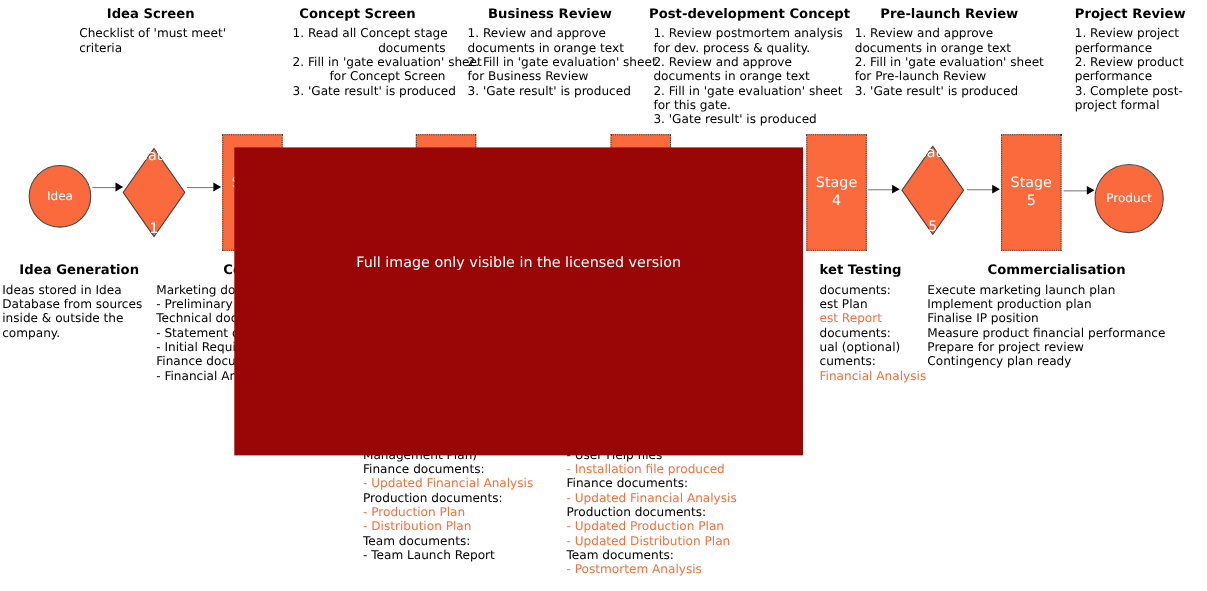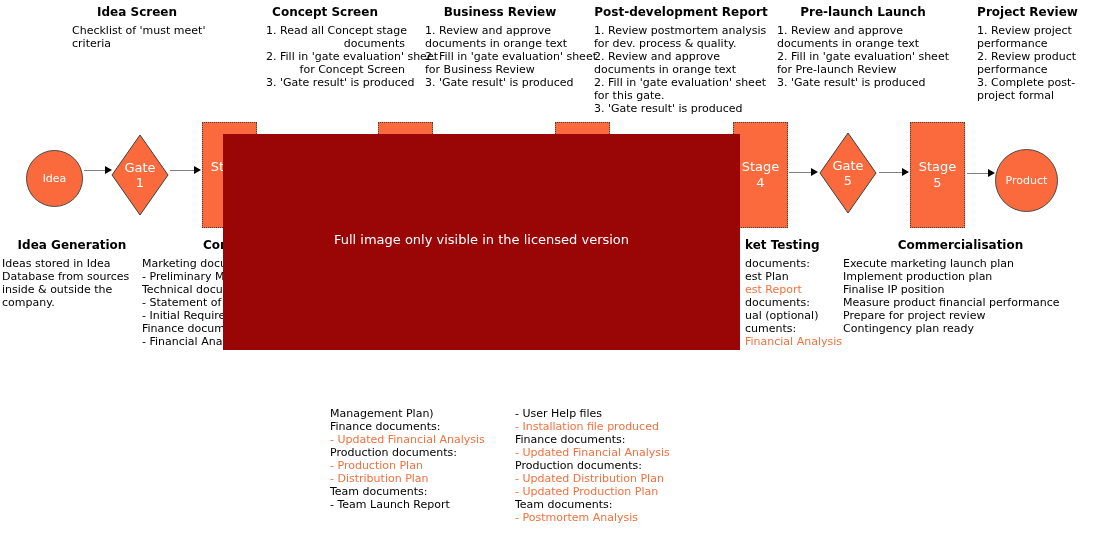--- a/index.html
+++ b/index.html
@@ -14,27 +14,27 @@
   .botcol{position:absolute;}
   
   .circle{position:absolute;border-radius:50%;background:var(--orange);border:1px solid #4a4a4a;
           color:#fff;display:flex;align-items:center;justify-content:center;font-size:11px;}
   .stage{position:absolute;top:122px;width:53px;height:104px;background:var(--orange);
          border:1px dotted #3f3f3f;color:#fff;display:flex;flex-direction:column;
          align-items:center;justify-content:center;font-size:13px;line-height:16px;}
   .diamond{position:absolute;}
   .diamond svg polygon{fill:var(--orange);stroke:#3f3f3f;stroke-width:1;}
   .dlabel{position:absolute;inset:0;display:flex;flex-direction:column;align-items:center;
-          justify-content:center;color:#fff;font-size:13px;line-height:15px;}
+          justify-content:space-between;color:#fff;font-size:13px;line-height:15px;}
   .arrow{position:absolute;height:9px;}
   .arrow .shaft{position:absolute;left:0;right:6px;top:4px;height:1px;background:#7f7f7f;}
   .arrow .head{position:absolute;right:0;top:0;width:0;height:0;border-left:7px solid #000;
                border-top:4.5px solid transparent;border-bottom:4.5px solid transparent;}
   
-  .overlay{position:absolute;left:223px;top:134px;width:517px;height:216px;
+  .overlay{position:absolute;left:213px;top:134px;width:517px;height:280px;
            background:var(--overlay-bg);z-index:10;}
   .overlay .msg{padding-top:99px;text-align:center;color:#fff;font-size:13px;line-height:14px;}
 </style>
 </head>
 <body>
 
 <div class="canvas">
 
   <div class="topsec" style="left:62px;width:150px;">
     <div class="hdr center">Idea Screen</div>
@@ -57,33 +57,33 @@
     <div class="hdr center">Business Review</div>
     <div style="margin-left:5px;">
         <div class="tline">1. Review and approve</div>
         <div class="tline">documents in orange text</div>
         <div class="tline">2. Fill in 'gate evaluation' sheet</div>
         <div class="tline">for Business Review</div>
         <div class="tline">3. 'Gate result' is produced</div>
       </div>
   </div>
   <div class="topsec" style="left:590px;width:182px;">
-    <div class="hdr center">Post-development Report</div>
+    <div class="hdr center">Post-development Concept</div>
     <div style="margin-left:4px;">
         <div class="tline">1. Review postmortem analysis</div>
         <div class="tline">for dev. process &amp; quality.</div>
         <div class="tline">2. Review and approve</div>
         <div class="tline">documents in orange text</div>
         <div class="tline">2. Fill in 'gate evaluation' sheet</div>
         <div class="tline">for this gate.</div>
         <div class="tline">3. 'Gate result' is produced</div>
       </div>
   </div>
   <div class="topsec" style="left:775px;width:176px;">
-    <div class="hdr center">Pre-launch Launch</div>
+    <div class="hdr center">Pre-launch Review</div>
     <div style="margin-left:2px;">
         <div class="tline">1. Review and approve</div>
         <div class="tline">documents in orange text</div>
         <div class="tline">2. Fill in 'gate evaluation' sheet</div>
         <div class="tline">for Pre-launch Review</div>
         <div class="tline">3. 'Gate result' is produced</div>
       </div>
   </div>
   <div class="topsec" style="left:970px;width:115px;">
     <div class="hdr center">Project Review</div>
@@ -220,22 +220,22 @@
       <div class="tline orange">- Distribution Plan</div>
       <div class="tline">Team documents:</div>
       <div class="tline">- Team Launch Report</div>
     </div>
   <div class="botcol" style="left:515px;top:407px;width:190px;">
       <div class="tline">- User Help files</div>
       <div class="tline orange">- Installation file produced</div>
       <div class="tline">Finance documents:</div>
       <div class="tline orange">- Updated Financial Analysis</div>
       <div class="tline">Production documents:</div>
+      <div class="tline orange">- Updated Production Plan</div>
       <div class="tline orange">- Updated Distribution Plan</div>
-      <div class="tline orange">- Updated Production Plan</div>
       <div class="tline">Team documents:</div>
       <div class="tline orange">- Postmortem Analysis</div>
     </div>
 
   <div class="overlay">
     <div class="msg">Full image only visible in the licensed version</div>
   </div>
 
 </div>
 

